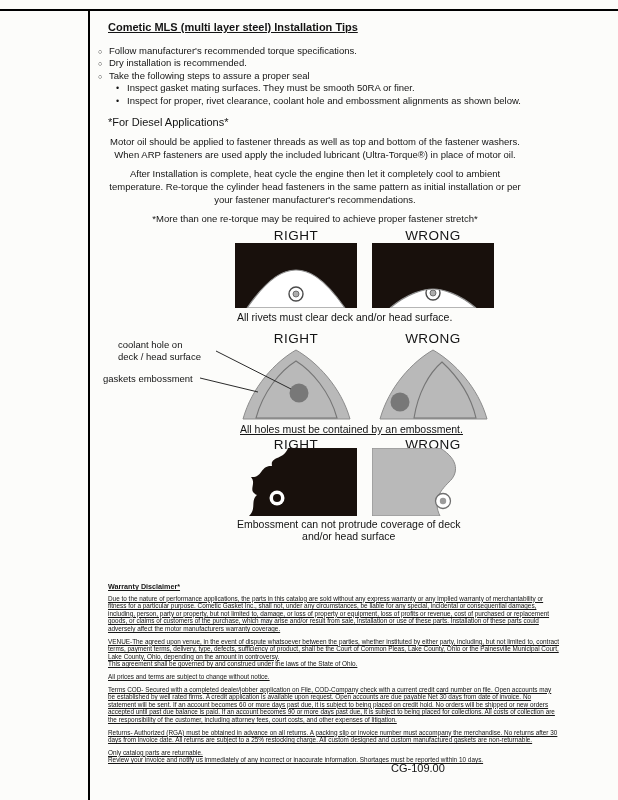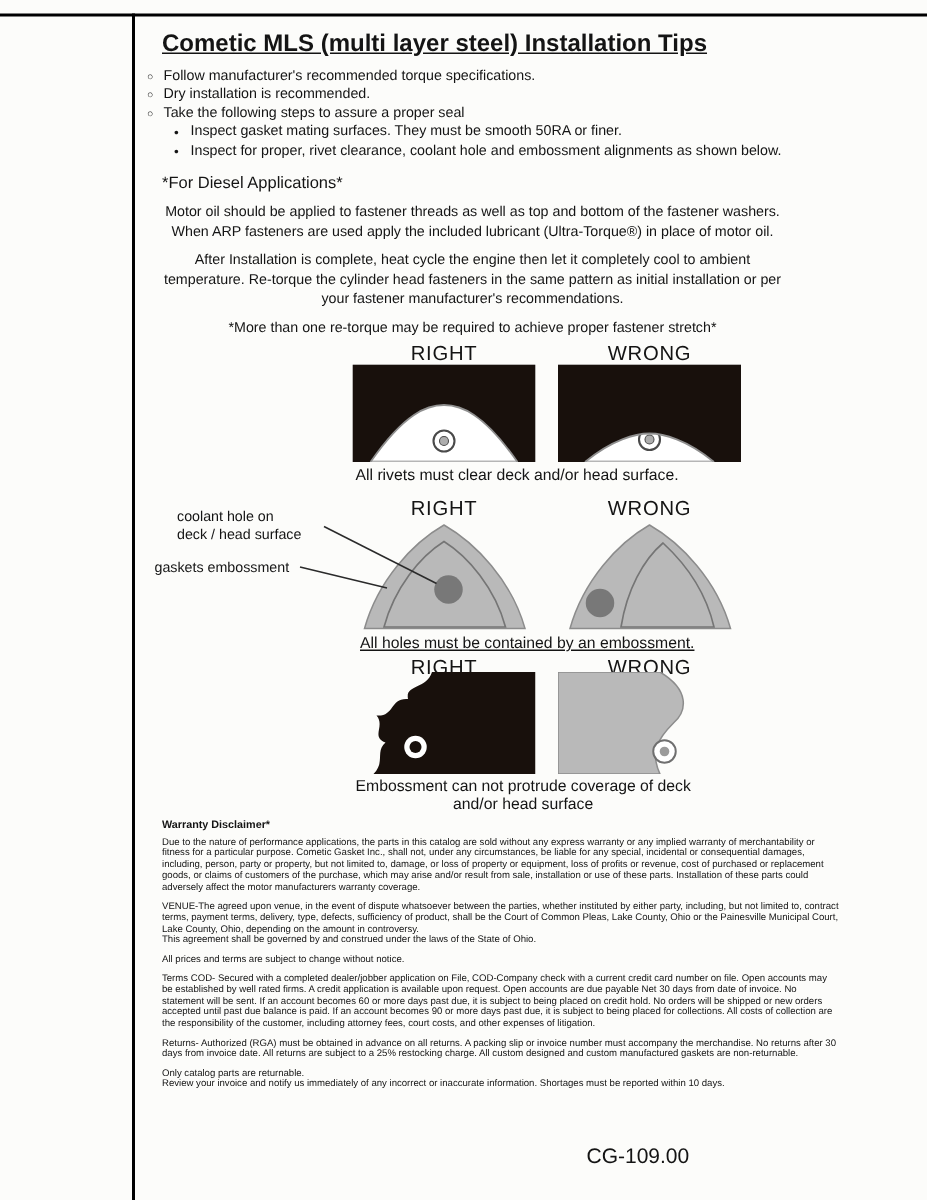--- a/index.html
+++ b/index.html
@@ -1,44 +1,44 @@
 <!DOCTYPE html>
 <html style="--paper: #fcfcfa; --ink: #141414; --diagram-dark: #18100c; --diagram-gray: #b9b9b9; --diagram-gray-stroke: #8c8c8c;"><head>
 <meta charset="utf-8">
 <style>
   html, body { margin: 0; padding: 0; }
   body { background: #ffffff; font-family: "Liberation Sans", sans-serif; }
   .page { position: relative; width: 618px; height: 800px; background: var(--paper, #fcfcfa); color: var(--ink, #141414); overflow: hidden; }
   .btop  { position: absolute; left: 0; top: 9px; width: 618px; height: 2px; background: #000; }
   .bleft { position: absolute; left: 88px; top: 9px; width: 2px; height: 791px; background: #000; }
 
-  .title { position: absolute; left: 108px; top: 21px; font-size: 16px; font-weight: bold; text-decoration: underline; white-space: nowrap; margin: 0; }
+  .title { position: absolute; left: 108px; top: 21px; font-size: 11px; font-weight: bold; text-decoration: underline; white-space: nowrap; margin: 0; }
 
   .tips { position: absolute; left: 98px; top: 45px; width: 480px; font-size: 9.5px; line-height: 12.4px; }
   .row { display: flex; }
   .mk { flex: 0 0 11px; width: 11px; font-size: 7px; transform: translateY(1px); }
   .mk.filled { font-size: 9px; transform: none; }
   .sub { margin-left: 18px; }
 
   .diesel { position: absolute; left: 108px; top: 116px; width: 430px; font-size: 9.5px; line-height: 13px; }
   .diesel h2 { font-size: 11px; font-weight: normal; margin: 0 0 6px 0; }
   .diesel p { margin: 0 16px 6px 0; text-align: center; }
 
   .diagrams { position: absolute; left: 0; top: 222px; width: 614px; height: 330px; }
   .dlabel { position: absolute; width: 122px; text-align: center; font-size: 13.5px; letter-spacing: 0.5px; }
   .dbox { position: absolute; }
   .dcaption { position: absolute; font-size: 10.5px; line-height: 12px; text-align: center; }
   .ann { position: absolute; font-size: 9.5px; line-height: 11.5px; text-align: left; }
   .leader { position: absolute; left: 0; top: 0; pointer-events: none; }
 
-  .warranty { position: absolute; left: 108px; top: 546px; width: 452px; font-size: 6.4px; line-height: 7.6px; }
+  .warranty { position: absolute; left: 108px; top: 583px; width: 452px; font-size: 6.4px; line-height: 7.6px; text-decoration: underline; }
   .warranty h3 { font-size: 7.2px; font-weight: bold; margin: 0 0 4px 0; }
   .warranty p { margin: 0 0 5px 0; white-space: pre-line; }
 
-  .footer-code { position: absolute; left: 391px; top: 762px; font-size: 14px; }
+  .footer-code { position: absolute; left: 391px; top: 762px; font-size: 11px; }
 </style>
 </head>
 <body>
 
 <div class="page">
   <div class="btop"></div>
   <div class="bleft"></div>
 
   <h1 class="title">Cometic MLS (multi layer steel) Installation Tips</h1>
 

